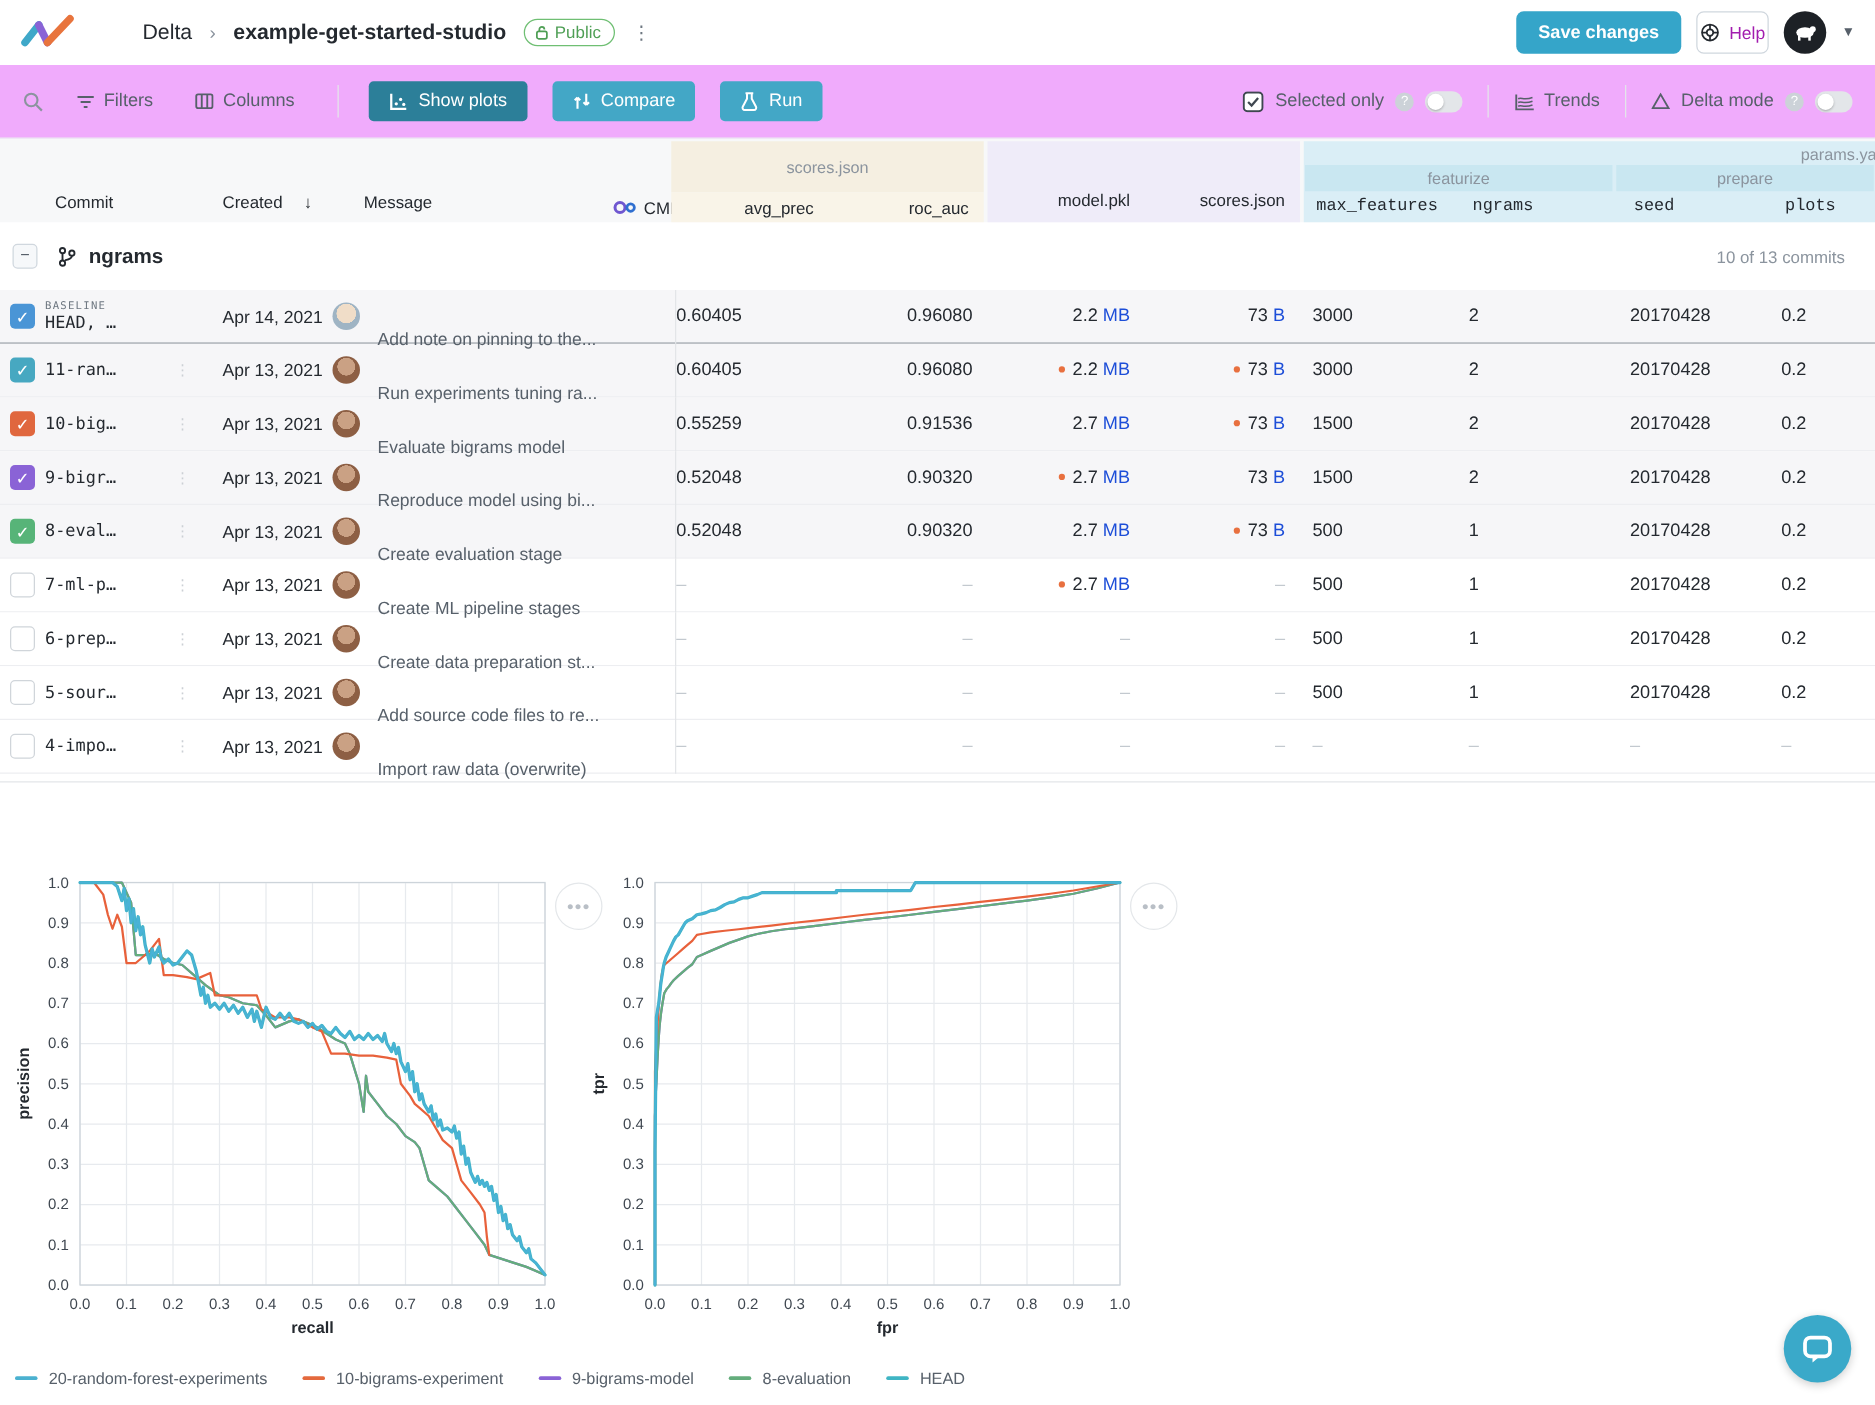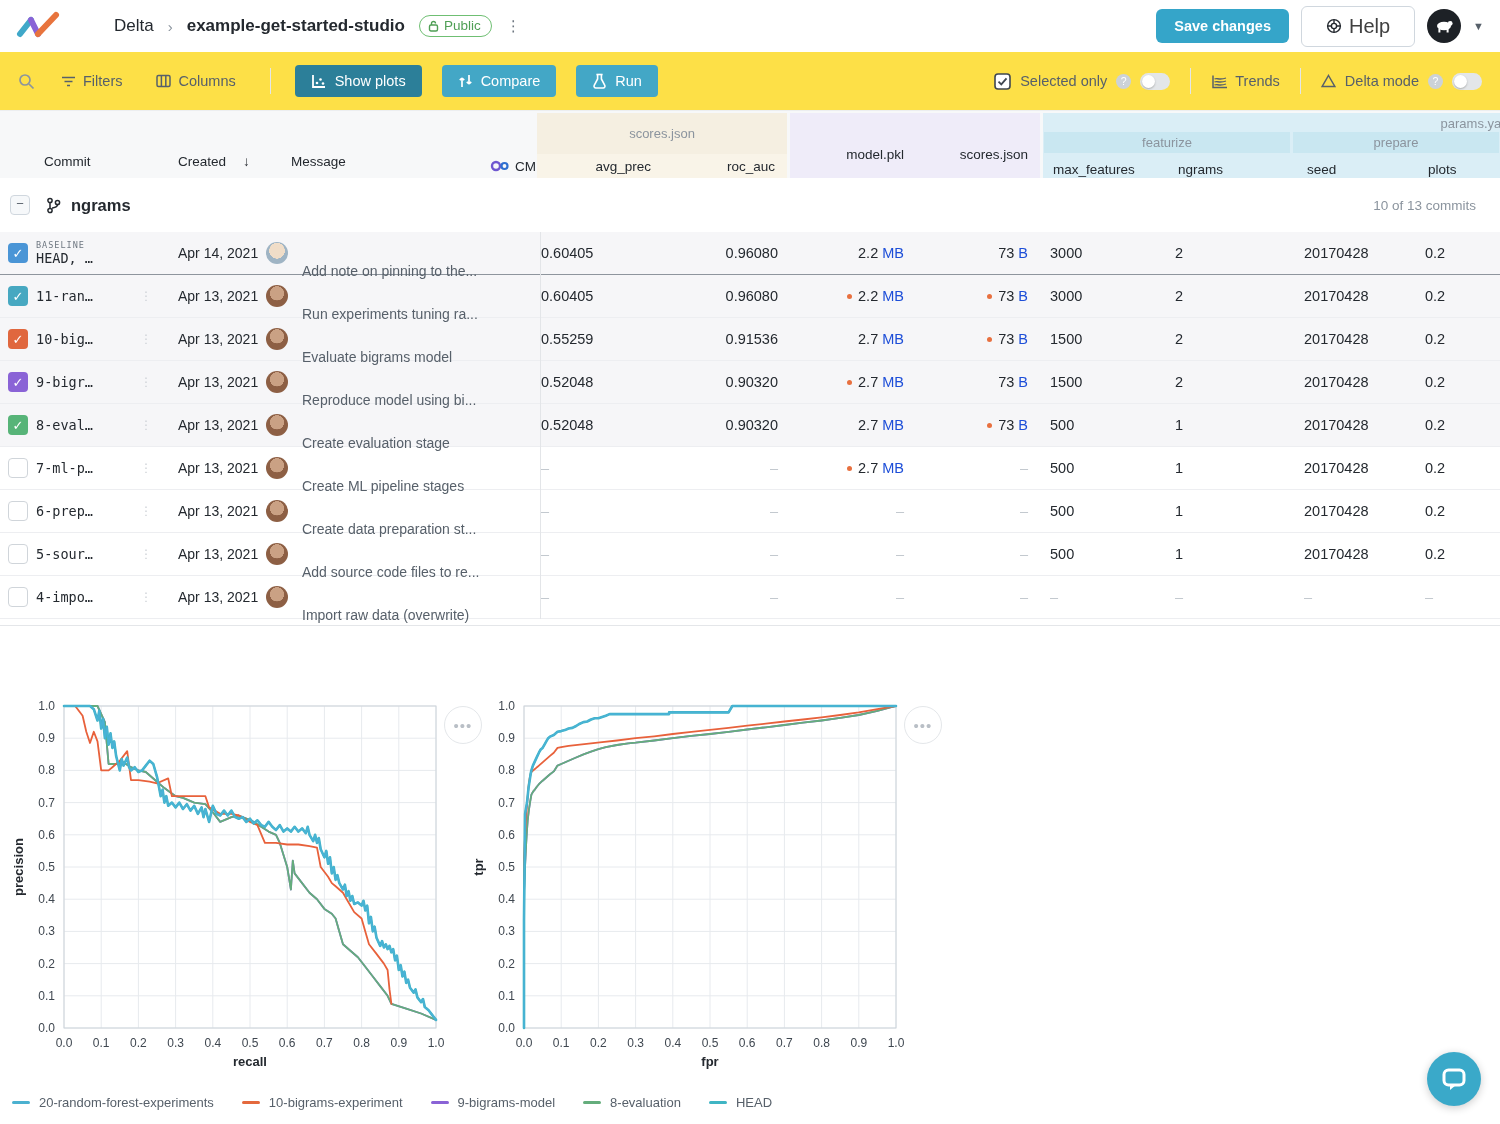--- a/index.html
+++ b/index.html
@@ -9,52 +9,52 @@
   
   .appbar{position:absolute;top:0;left:0;right:0;height:52px;display:flex;align-items:center;padding:0 16px;box-sizing:border-box;background:#fff;}
   .logo{width:46px;height:32px;margin-right:52px;}
   .crumb{font-size:17px;color:#24292f;margin-right:14px;cursor:pointer;}
   .chev{color:#8b949e;font-size:15px;margin-right:14px;}
   .proj{font-size:17px;font-weight:bold;margin-right:14px;}
   .badge{display:inline-flex;align-items:center;gap:5px;border:1px solid #6fbf73;color:#4f9f55;border-radius:12px;padding:2px 10px 3px 8px;font-size:13.5px;}
   .hkebab{color:#6e7781;font-size:15px;margin-left:14px;letter-spacing:1px;}
   .appbar .right{margin-left:auto;display:flex;align-items:center;gap:12px;}
   .btn-save{background:#35a5c9;color:#fff;border:none;border-radius:6px;padding:9px 18px;font-size:14.5px;font-weight:bold;cursor:pointer;font-family:inherit;}
-  .btn-help{background:#fff;border:1px solid #d0d7de;border-radius:6px;padding:8px 24px;font-size:20px;display:flex;align-items:center;gap:7px;cursor:pointer;font-family:inherit;color:#404040;}
+  .btn-help{background:#fff;border:1px solid #d0d7de;border-radius:6px;padding:8px 2px;font-size:14px;display:flex;align-items:center;gap:7px;cursor:pointer;font-family:inherit;color:#a21caf;}
   .avatar-top{width:34px;height:34px;border-radius:50%;background:#1d2126;display:flex;align-items:center;justify-content:center;}
   .caret{color:#57606a;font-size:11px;}
   
-  .toolbar{position:absolute;top:52px;left:0;right:0;height:59px;display:flex;align-items:center;padding:0 18px;box-sizing:border-box;border-bottom:1px solid #eceef0;background:#fde047;}
+  .toolbar{position:absolute;top:52px;left:0;right:0;height:59px;display:flex;align-items:center;padding:0 18px;box-sizing:border-box;border-bottom:1px solid #eceef0;background:#f0abfc;}
   .tool{display:flex;align-items:center;gap:7px;color:#57606a;font-size:14.5px;cursor:pointer;margin-right:34px;}
   .vdiv{width:1px;height:26px;background:#e3e6e9;margin-right:24px;}
   .btn-teal{display:flex;align-items:center;gap:8px;color:#fff;border:none;border-radius:4px;padding:8px 16px;font-size:14.5px;cursor:pointer;font-family:inherit;margin-right:20px;}
   .bp-active{background:#2c7f99;}
   .bp{background:#43a7c6;}
   .toolbar .right{margin-left:auto;display:flex;align-items:center;}
   .toggle{width:30px;height:17px;border-radius:9px;background:#e3e6e9;position:relative;cursor:pointer;}
   .toggle .knob{position:absolute;left:2px;top:2px;width:13px;height:13px;border-radius:50%;background:#fff;box-shadow:0 1px 2px rgba(0,0,0,.25);}
   .qmark{width:15px;height:15px;border-radius:50%;background:#ccd2d8;color:#fff;font-size:10.5px;display:flex;align-items:center;justify-content:center;cursor:pointer;}
   .tlabel{color:#57606a;font-size:14.5px;}
   
   .thead{position:absolute;top:111px;left:0;right:0;height:67px;background:#f7f8f9;}
   .thead .lh{position:absolute;bottom:0;height:24px;font-size:13.5px;color:#24292f;}
   .sorticon{color:#24292f;font-size:13px;}
   .hz{position:absolute;top:2px;bottom:0;left:537px;right:0;display:flex;}
   .grp{box-sizing:border-box;}
   .grp-scores{width:250px;margin-right:3px;display:flex;flex-direction:column;}
   .gs-top{height:41px;background:#f5efe1;display:flex;align-items:center;justify-content:center;color:#8b949e;font-size:13px;}
   .gs-cols{height:24px;background:#f9f4e8;display:flex;align-items:center;}
   .grp-files{width:250px;margin-right:3px;background:#efecf9;position:relative;}
-  .gf-cols{position:absolute;bottom:12px;left:0;right:0;height:24px;display:flex;align-items:center;margin-top:28px;}
+  .gf-cols{position:absolute;bottom:1px;left:0;right:0;height:24px;display:flex;align-items:flex-start;margin-top:28px;}
   .grp-params{flex:1;background:#daeef6;position:relative;overflow:hidden;}
   .gp-top{height:19px;position:relative;}
   .gp-toplabel{position:absolute;right:-15px;top:3px;color:#8b949e;font-size:13px;}
   .gp-bands{height:21px;display:flex;gap:3px;padding:0 1px;}
   .band{background:#c9e7f1;color:#8b949e;font-size:13px;display:flex;align-items:center;justify-content:center;}
-  .gp-cols{height:24px;display:flex;align-items:flex-end;}
+  .gp-cols{height:24px;display:flex;align-items:center;font-family:Liberation Mono, monospace;}
   .hcol{box-sizing:border-box;font-size:13.5px;color:#24292f;}
   .hr-num{text-align:right;padding-right:12px;}
   .hr-par{text-align:left;}
   
   .master{position:absolute;top:178px;left:0;right:0;height:54px;display:flex;align-items:center;padding:0 10px;box-sizing:border-box;background:#fff;}
   .collapse{width:18px;height:18px;border:1px solid #d0d7de;border-radius:4px;background:#f6f8fa;color:#57606a;font-size:13px;line-height:16px;text-align:center;cursor:pointer;margin-right:16px;}
   .branchname{font-size:16.5px;font-weight:bold;margin-left:10px;}
   .commitcount{margin-left:auto;color:#8b949e;font-size:13.5px;padding-right:14px;}
   
   #rows{position:absolute;top:232px;left:0;right:0;}

